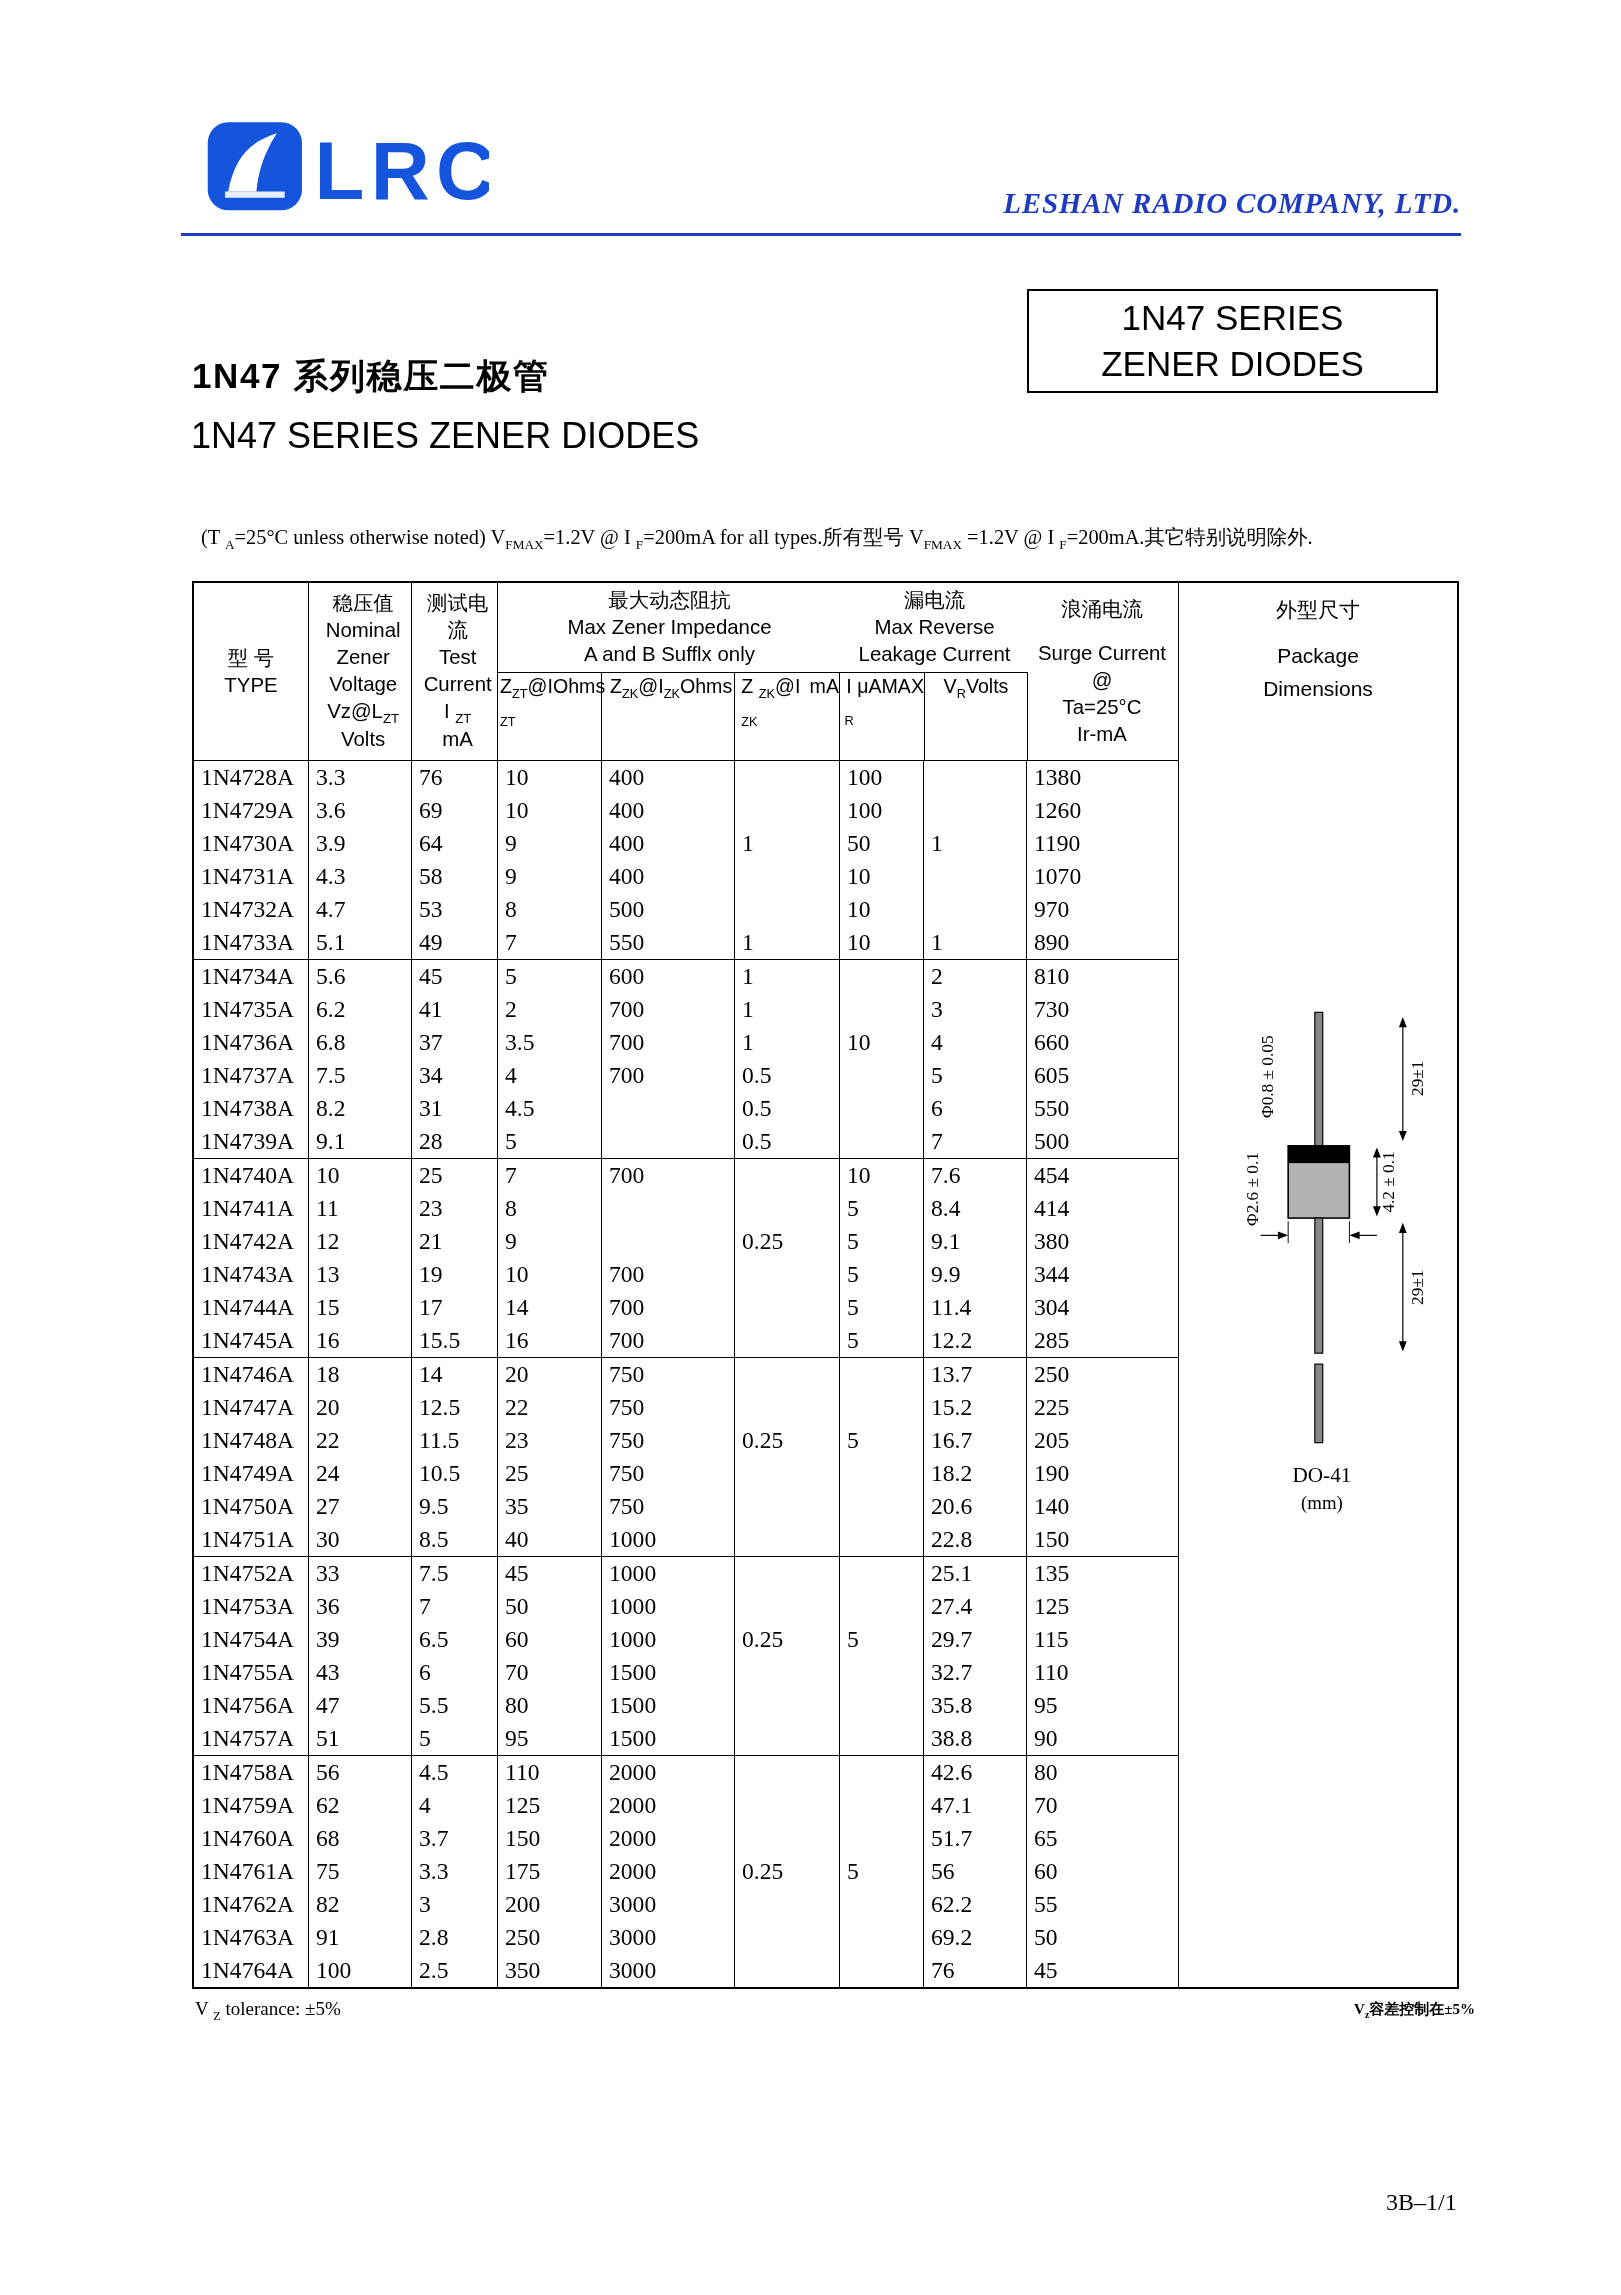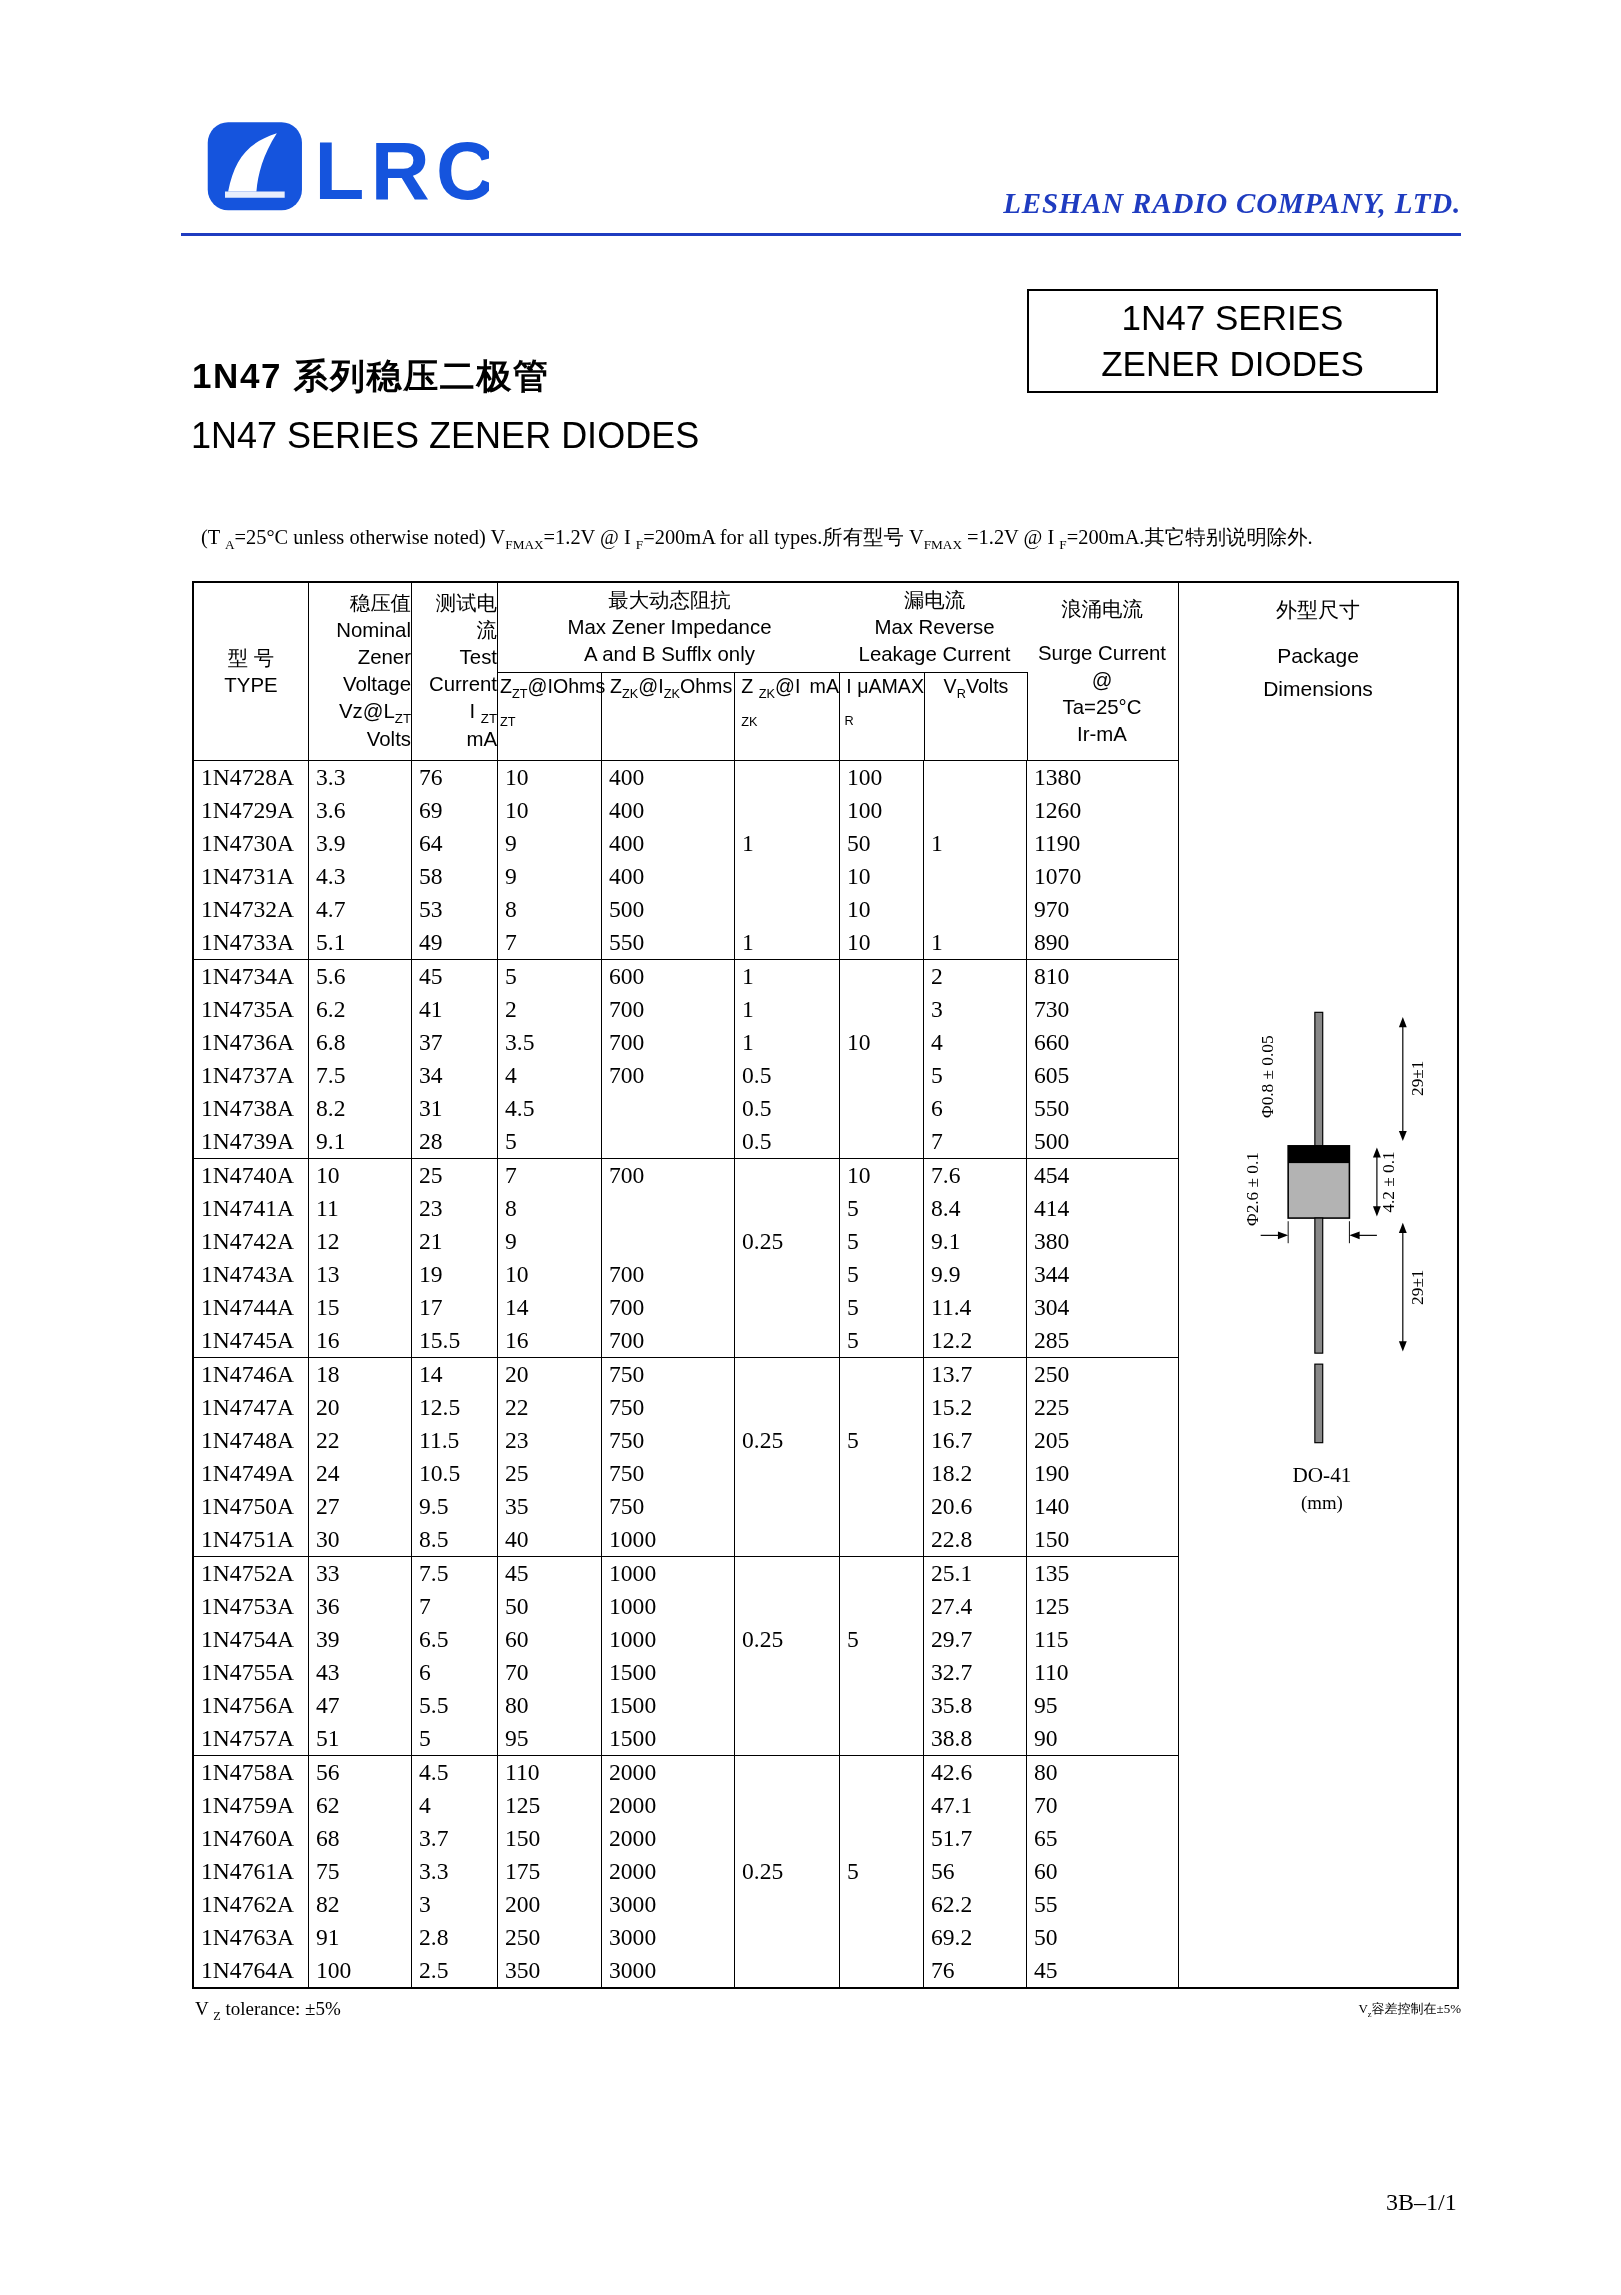--- a/index.html
+++ b/index.html
@@ -34,21 +34,21 @@
 
   
   .c0{width:115px;} .c1{width:103px;} .c2{width:86px;} .c3{width:104px;} .c4{width:133px;}
   .c5{width:105px;} .c6{width:84px;} .c7{width:103px;} .c8{width:148px;gap:17px;}
   .g-imp{width:343px;} .g-leak{width:187px;}
 
   .thead{display:flex;height:178px;border-bottom:1.6px solid #000;box-sizing:border-box;}
   .hcell{box-sizing:border-box;border-right:1.6px solid #000;display:flex;flex-direction:column;
          justify-content:center;font-family:"Liberation Sans",sans-serif;font-size:20.4px;
          line-height:27px;text-align:center;}
-  .hcell.left{text-align:right;padding-left:6.3px;}
+  .hcell.left{text-align:center;padding-left:6.3px;}
   .hgroup{display:flex;flex-direction:column;box-sizing:border-box;}
   .hgroup-top{height:90px;border-bottom:1.6px solid #000;box-sizing:border-box;display:flex;
               flex-direction:column;justify-content:center;text-align:center;
               font-family:"Liberation Sans",sans-serif;font-size:20.4px;line-height:27px;}
   .hgroup-sub{display:flex;flex:1;}
   .hsub{box-sizing:border-box;border-right:1.6px solid #000;display:flex;flex-direction:row;
         justify-content:center;font-family:"Liberation Sans",sans-serif;font-size:19.6px;
         line-height:27px;text-align:left;padding-left:6.3px;}
   .hsub.center{text-align:center;padding-left:0;}
   .no-br{border-right:none !important;}
@@ -62,21 +62,21 @@
        font-family:"Liberation Serif",serif;}
 
   
   .pkg-svg{position:absolute;left:0;top:178px;}
   .pkg-svg text{font-family:"Liberation Serif",serif;font-size:22px;fill:#000;}
   .pkg-svg .big{font-size:27px;}
   .pkg-svg .med{font-size:24px;}
 
   
   .foot-left{position:absolute;left:195px;top:1998px;font-size:19px;}
-  .foot-right{position:absolute;right:161px;top:2000px;font-size:13px;}
+  .foot-right{position:absolute;right:147px;top:2000px;font-size:15px;font-weight:bold;}
   .page-no{position:absolute;left:1386px;top:2189px;font-size:24px;text-align:right;}
 </style>
 </head>
 <body>
 
 <svg class="logo-svg" width="283" height="106" viewBox="0 0 360 135">
   <rect x="2" y="8" width="120" height="112" rx="26" fill="var(--logo)"></rect>
   <path d="M28 96 C36 56 52 34 90 22 C72 50 66 74 64 96 Z" fill="#fff"></path>
   <path d="M24 104 L100 104 L100 96 L24 96 Z" fill="#fff" opacity="0.9"></path>
   <text x="138" y="106" font-family="Liberation Sans, sans-serif" font-weight="bold" font-size="104" letter-spacing="8" fill="var(--logo)">LRC</text>

